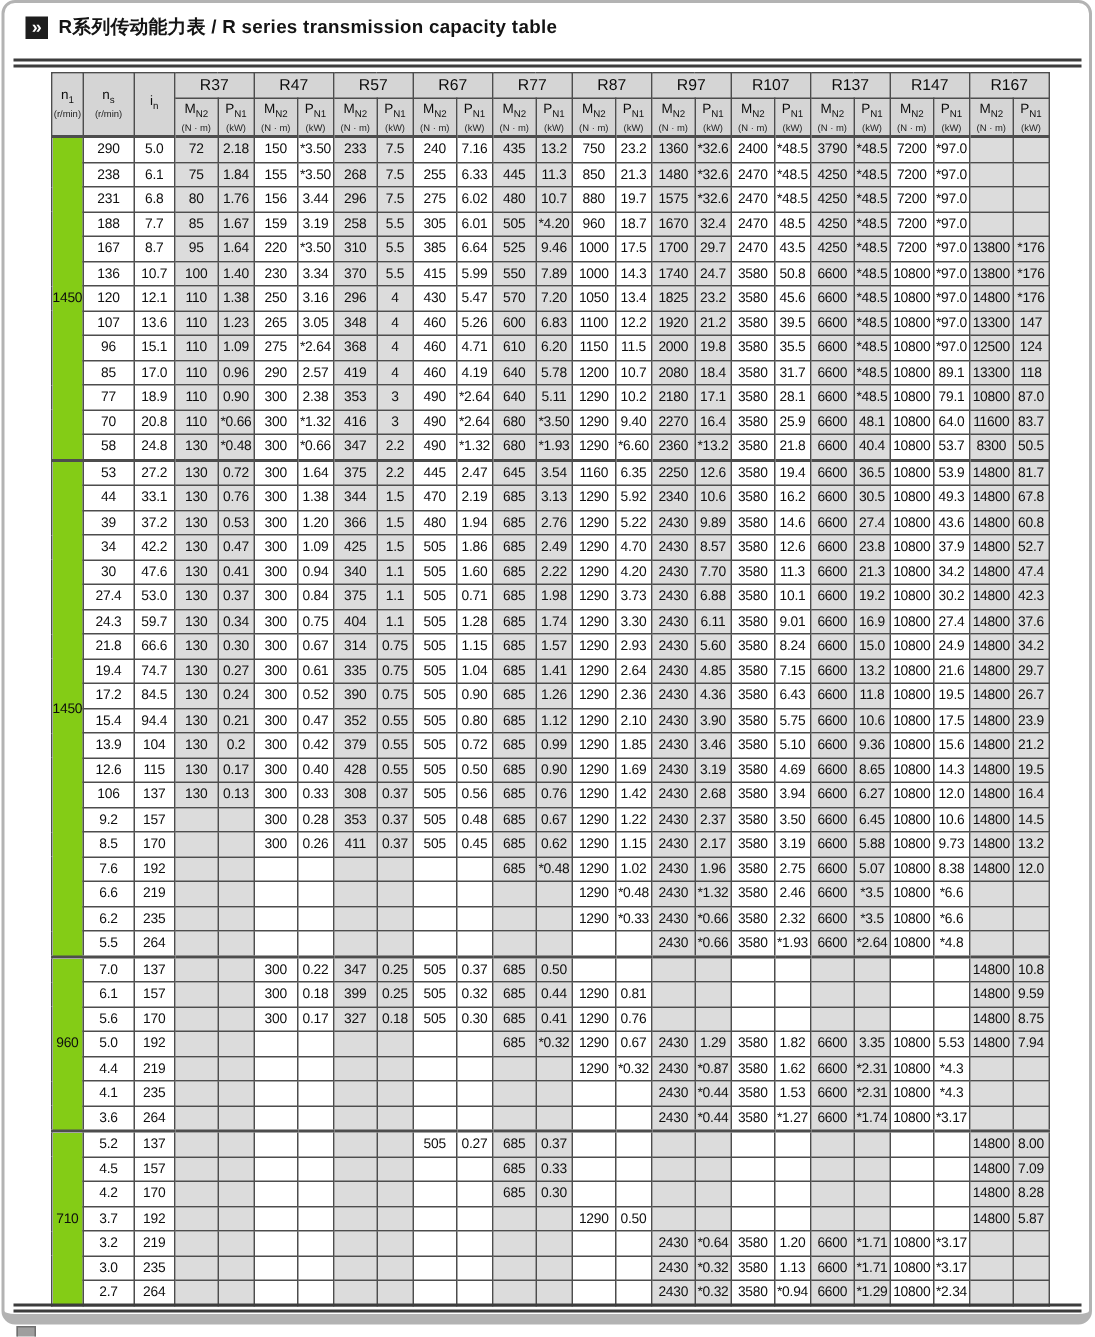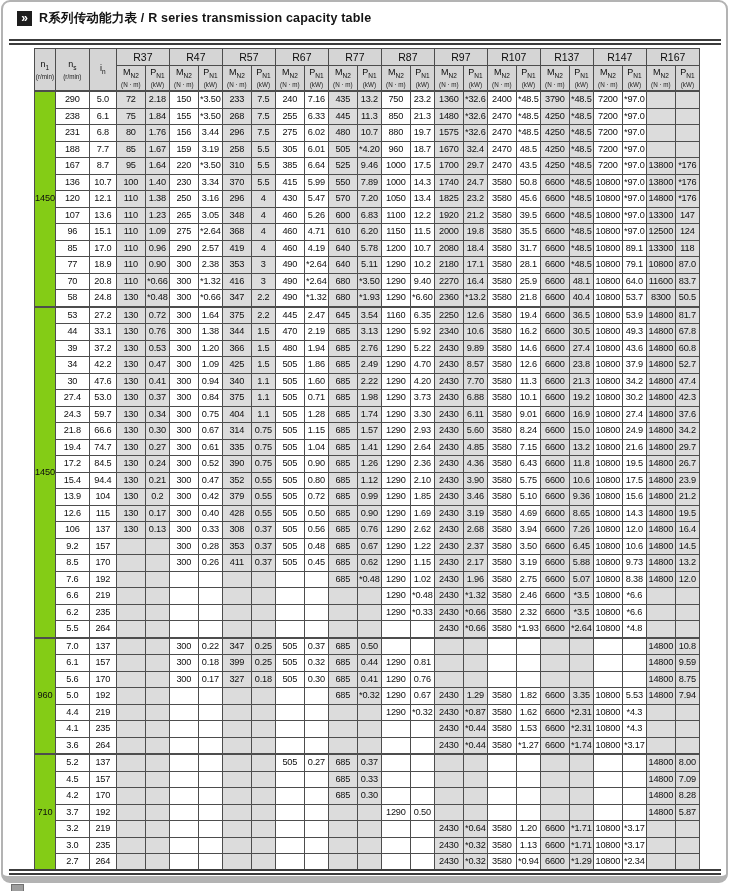--- a/index.html
+++ b/index.html
@@ -888,27 +888,27 @@
         <td class="shaded">0.13</td>
         <td>300</td>
         <td>0.33</td>
         <td class="shaded">308</td>
         <td class="shaded">0.37</td>
         <td>505</td>
         <td>0.56</td>
         <td class="shaded">685</td>
         <td class="shaded">0.76</td>
         <td>1290</td>
-        <td>2.62</td>
+        <td>1.42</td>
         <td class="shaded">2430</td>
         <td class="shaded">2.68</td>
         <td>3580</td>
         <td>3.94</td>
         <td class="shaded">6600</td>
-        <td class="shaded">7.26</td>
+        <td class="shaded">6.27</td>
         <td>10800</td>
         <td>12.0</td>
         <td class="shaded">14800</td>
         <td class="shaded">16.4</td>
       </tr>
       <tr>
         <td>9.2</td>
         <td>157</td>
         <td class="shaded"></td>
         <td class="shaded"></td>

